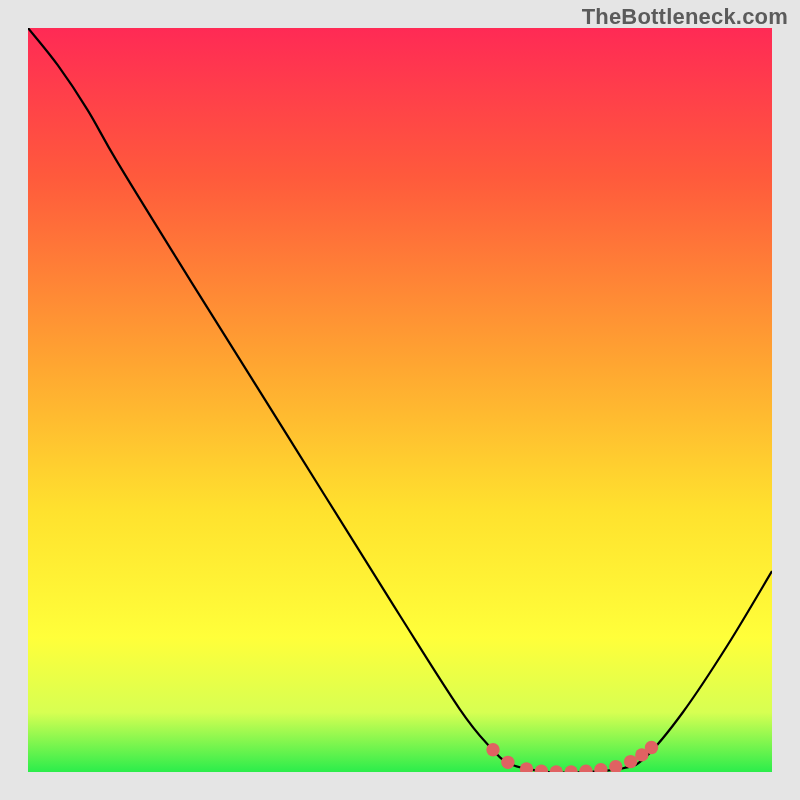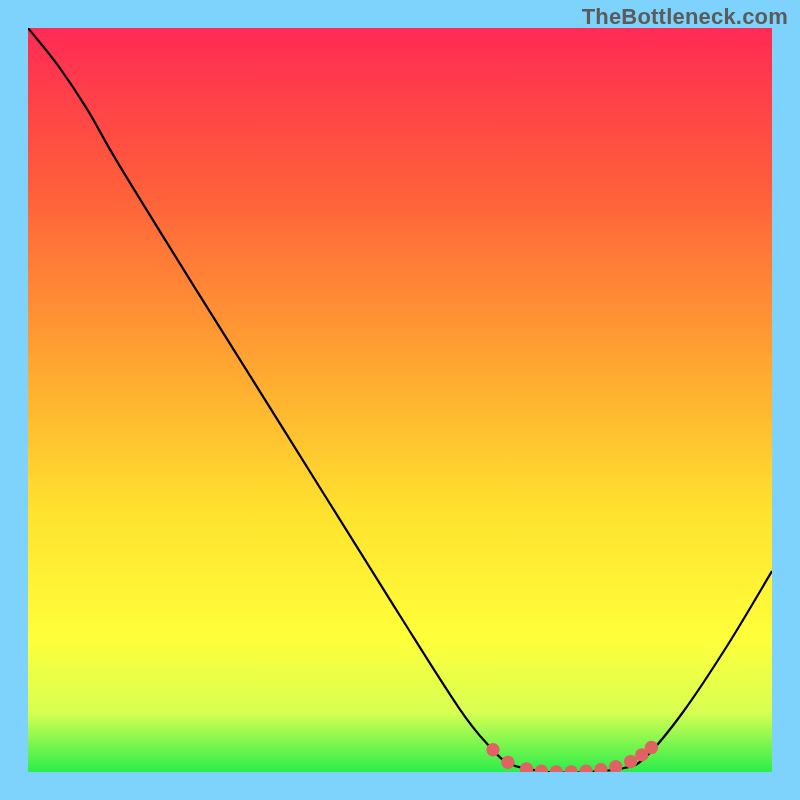--- a/index.html
+++ b/index.html
@@ -1,21 +1,21 @@
 <!DOCTYPE html>
 <html><head>
 <meta charset="utf-8">
 <style>
   * { margin: 0; padding: 0; box-sizing: border-box; }
   html, body { width: 800px; height: 800px; background: #000; overflow: hidden; }
   .container {
     position: relative;
     width: 800px;
     height: 800px;
-    background: #7dd3fc;
+    background: #e5e5e5;
   }
   .watermark {
     position: absolute;
     top: 4px;
     right: 12px;
     font-family: Arial, sans-serif;
     font-size: 22px;
     font-weight: bold;
     color: #5b5b5b;
     letter-spacing: 0.2px;

